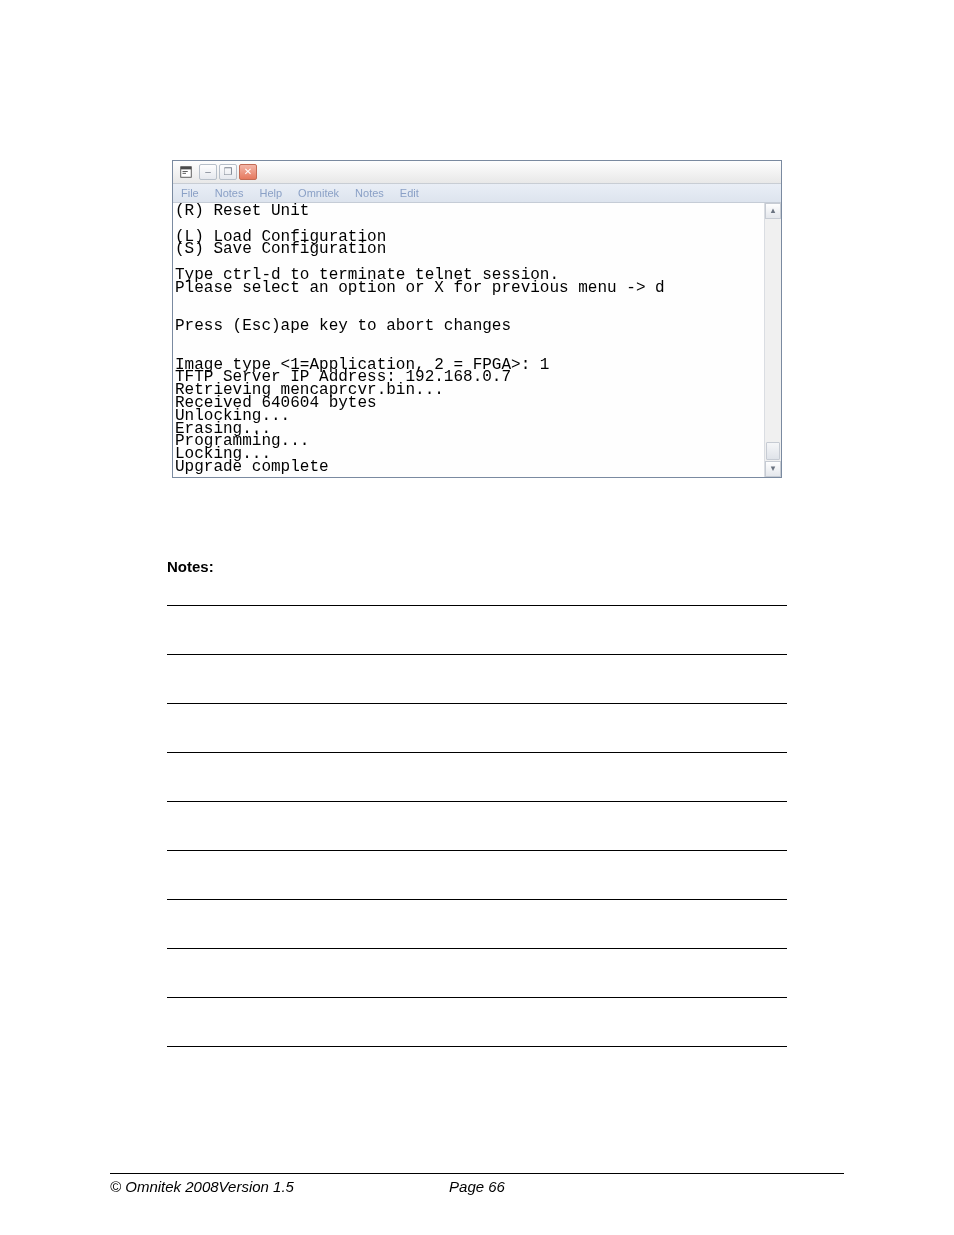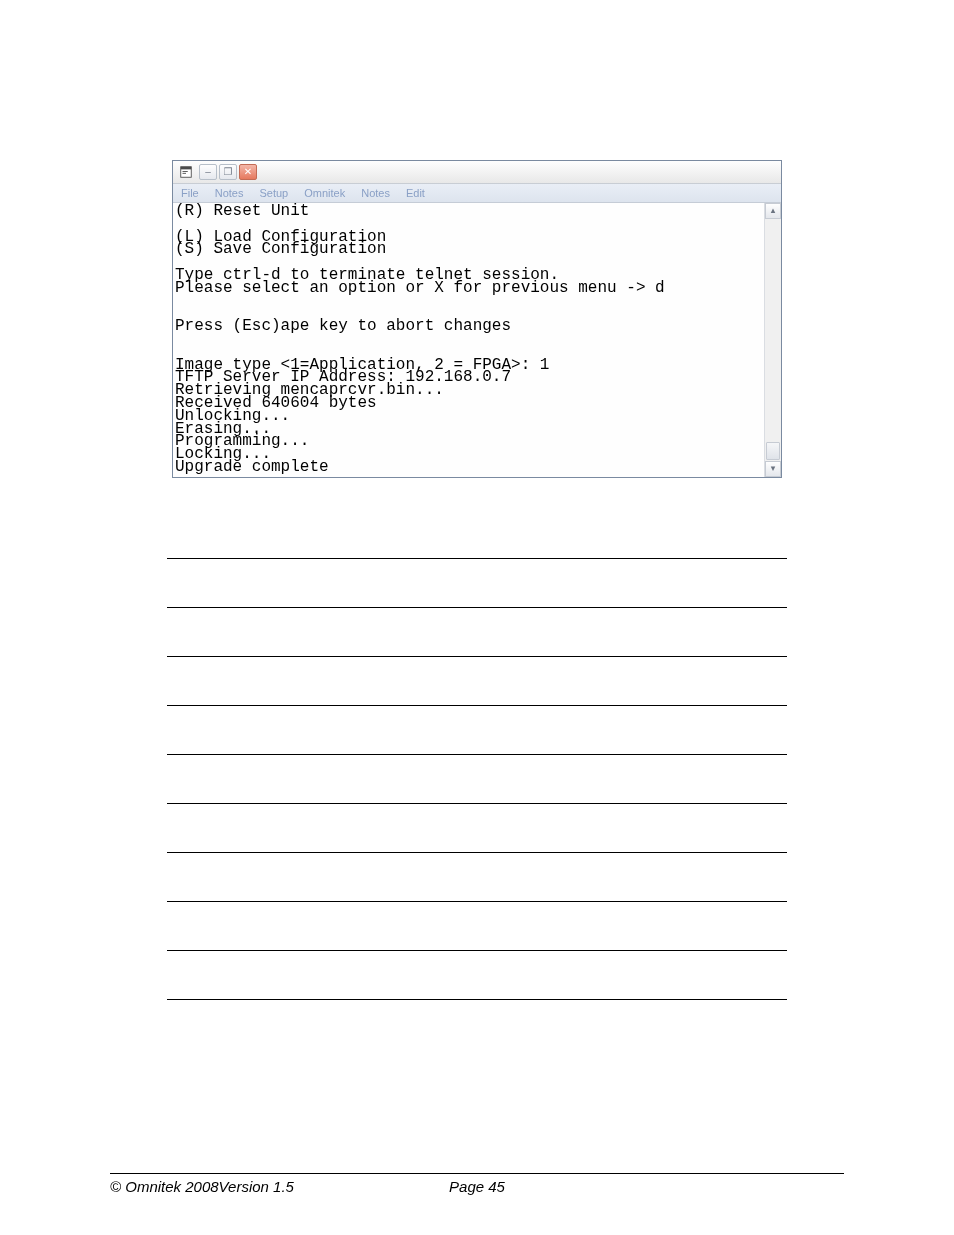--- a/index.html
+++ b/index.html
@@ -169,21 +169,21 @@
       <div class="win-controls">
         <div class="win-btn">–</div>
         <div class="win-btn">❐</div>
         <div class="win-btn close">✕</div>
       </div>
     </div>
 
     <div class="menubar">
       <span>File</span>
       <span>Notes</span>
-      <span>Setup</span>
+      <span>Help</span>
       <span>Omnitek</span>
       <span>Notes</span>
       <span>Edit</span>
     </div>
 
     <div class="terminal-wrap">
       <div class="terminal">(R) Reset Unit
 
 (L) Load Configuration
 (S) Save Configuration
@@ -210,33 +210,34 @@
         <div class="sb-btn">▴</div>
         <div style="flex:1 1 auto; display:flex; flex-direction:column; justify-content:flex-end;">
           <div class="sb-thumb"></div>
         </div>
         <div class="sb-btn">▾</div>
       </div>
     </div>
   </div>
 
   <div class="notes">
+    <div class="notes-title">Notes:</div>
     <hr class="note-line">
     <hr class="note-line">
     <hr class="note-line">
     <hr class="note-line">
     <hr class="note-line">
     <hr class="note-line">
     <hr class="note-line">
     <hr class="note-line">
     <hr class="note-line">
     <hr class="note-line">
   </div>
 
   <div class="footer">
     <div class="footer-row">
       <span>© Omnitek 2008</span>
-      <span class="footer-mid">Page 45</span>
+      <span class="footer-mid">Page 66</span>
       <span>Version 1.5</span>
     </div>
   </div>
 
 </div>
 
 </body></html>

